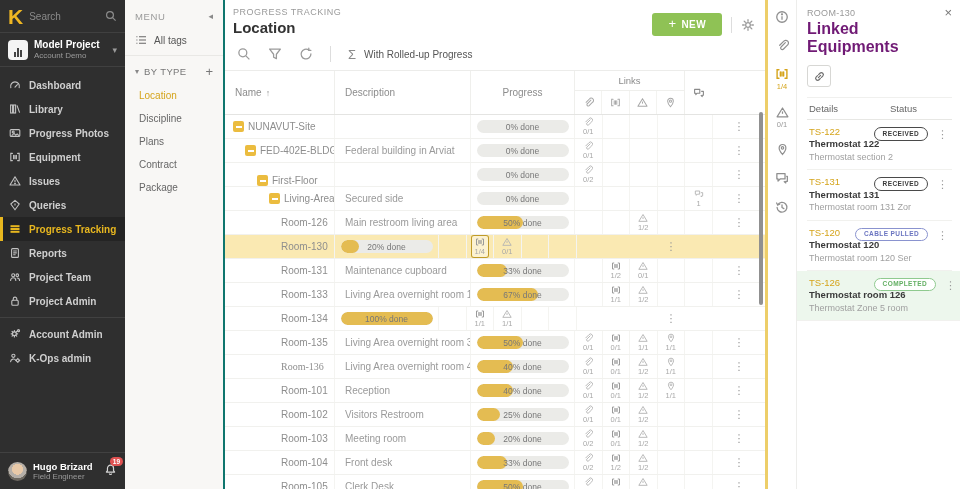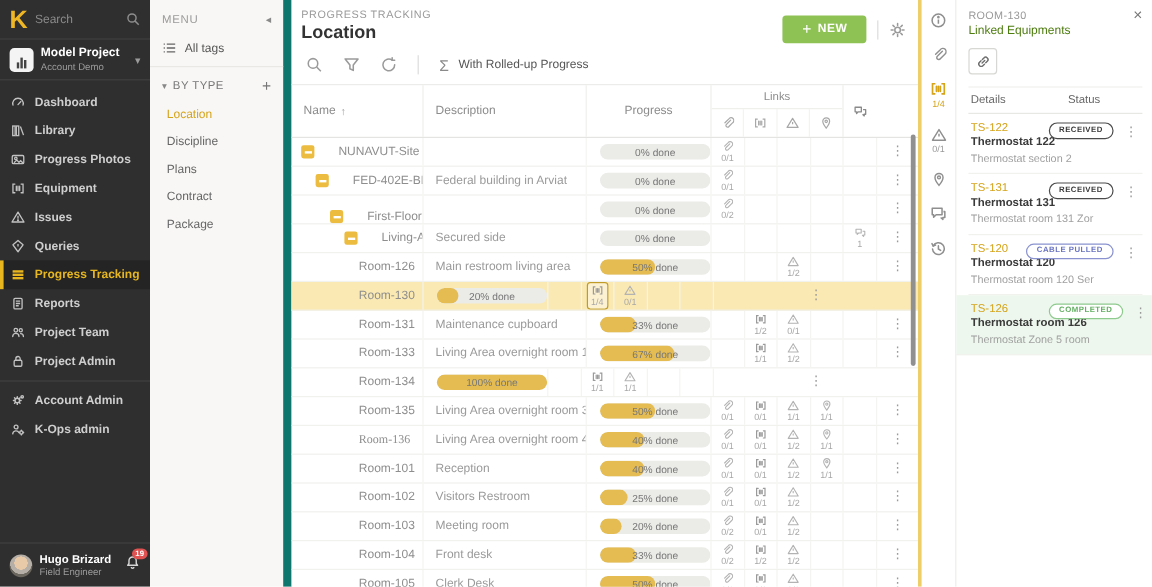--- a/index.html
+++ b/index.html
@@ -30,21 +30,21 @@
   .nav-item.active .nlab{color:#E8B71F}
   .nav-div{height:1px;background:#414141;margin:4px 0}
   .sb-user{margin-top:auto;border-top:1px solid #414141;height:37px;display:flex;align-items:center;gap:6px;padding:0 8px;position:relative}
   .avatar{width:19px;height:19px;border-radius:50%;flex:none;background:radial-gradient(circle at 50% 38%,#e8c9a8 0 36%,#b5afa8 37% 60%,#6c675f 61%)}
   .u-name{font-size:9.5px;font-weight:bold;color:#fff;line-height:1.2;white-space:nowrap}
   .u-role{font-size:8px;color:#9b9b9b;white-space:nowrap}
   .bell{margin-left:auto;position:relative;flex:none}
   .badge{position:absolute;top:-5px;right:-6px;background:#e05252;color:#fff;font-size:6.5px;font-weight:bold;border-radius:7px;padding:1px 3px;line-height:1.1}
 
   
-  .menu-panel{width:118px;background:#f8f7f5;border-right:7px solid #0f766e;flex:none;padding:8px 0}
+  .menu-panel{width:100px;background:#f8f7f5;border-right:2px solid #0f766e;flex:none;padding:8px 0}
   .mp-head{display:flex;align-items:center;padding:0 10px;height:16px}
   .mp-title{font-size:9.5px;color:#9a9a9a;letter-spacing:.6px}
   .mp-collapse{margin-left:auto;color:#8a8a8a;font-size:9px;cursor:pointer}
   .mp-alltags{display:flex;align-items:center;gap:7px;padding:10px 10px 9px;border-bottom:1px solid #e9e8e5;cursor:pointer}
   .mp-alltags span{font-size:10px;color:#555}
   .mp-group{display:flex;align-items:center;gap:5px;padding:9px 10px 6px}
   .mp-group .glab{font-size:9.5px;color:#777;letter-spacing:.4px}
   .mp-group .gchev{font-size:8px;color:#888}
   .mp-plus{margin-left:auto;font-size:13px;color:#777;cursor:pointer;line-height:1}
   .mp-item{padding:6px 10px 6px 14px;font-size:10px;color:#666;cursor:pointer}
@@ -80,44 +80,44 @@
   .lg-icons{flex:1;display:flex}
   .lg-icons .sub{width:27.5px;display:flex;align-items:center;justify-content:center;border-right:1px solid #f3f3f0}
   .lg-icons .sub:last-child{border-right:none}
   .c-tags{width:28px;flex:none;display:flex;align-items:center;justify-content:center}
   .c-kebab{flex:1;display:flex;align-items:center;justify-content:center}
   .sortarr{font-size:9px;color:#999}
 
   .trow{display:flex;height:24px;border-bottom:1px solid #f1f1ee;align-items:stretch;cursor:pointer}
   .trow.highlight{background:#FAE9B2}
   .cell{border-right:1px solid #f4f4f1;display:flex;align-items:center;overflow:hidden}
-  .cell.c-name{font-size:10px;color:#8e8e8e;gap:20px;white-space:nowrap}
+  .cell.c-name{font-size:10px;color:#8e8e8e;gap:4px;white-space:nowrap}
   .toggle{width:11px;height:11px;background:#EBBC3F;border-radius:2px;flex:none;position:relative}
   .toggle::after{content:"";position:absolute;left:2.5px;right:2.5px;top:5px;height:1.5px;background:#fff}
   .cell.c-desc{font-size:10px;color:#9a9a9a;padding-left:10px;white-space:nowrap}
-  .cell.c-prog{justify-content:flex-end}
+  .cell.c-prog{justify-content:center}
   .pbar{width:92px;height:13px;background:#EBEBE8;border-radius:7px;position:relative;overflow:hidden}
   .pfill{position:absolute;left:0;top:0;bottom:0;background:#E4BC52;border-radius:7px}
   .plabel{position:absolute;inset:0;display:flex;align-items:center;justify-content:center;font-size:8.5px;color:#777}
   .lcell{width:27.5px;flex:none;border-right:1px solid #f4f4f1;display:flex;align-items:center;justify-content:center}
   .lnk{display:flex;flex-direction:column;align-items:center;line-height:1;gap:1px;padding:1px 3px}
   .lnk .cnt{font-size:7.5px;color:#a8a8a8}
   .lcell.selected .lnk{box-shadow:0 0 0 1px #C09B28;border-radius:2px;background:rgba(255,255,255,.4)}
   .kebab{color:#9a9a9a;font-size:11px;letter-spacing:0;line-height:1;cursor:pointer}
   .scrollthumb{position:absolute;right:2px;top:112px;width:4px;height:193px;background:#909090;border-radius:2px}
 
   
   .right{width:195px;flex:none;display:flex;border-left:3px solid #EDCE69;background:#fff}
   .rail{width:29px;flex:none;border-right:1px solid #ededeb;display:flex;flex-direction:column;align-items:center;padding-top:10px;gap:15px}
   .rail-item{display:flex;flex-direction:column;align-items:center;gap:2px;cursor:pointer}
   .rail-item .rcnt{font-size:7.5px;color:#999;line-height:1}
   .rail-item.active .rcnt{color:#D5A41B}
   .rcontent{flex:1;padding:8px 8px 0 10px;position:relative;min-width:0}
   .rp-sub{font-size:9px;color:#999;letter-spacing:.3px}
-  .rp-title{font-size:10px;font-weight:normal;color:#4d7c0f;margin-top:2px}
+  .rp-title{font-size:16px;font-weight:bold;color:#701a75;margin-top:2px}
   .rp-close{position:absolute;top:6px;right:8px;font-size:13px;color:#777;cursor:pointer;line-height:1}
   .linkbtn{width:24px;height:22px;border:1px solid #d7d7d4;border-radius:3px;display:flex;align-items:center;justify-content:center;margin-top:9px;cursor:pointer;background:#fff}
   .eq-head{display:flex;margin-top:10px;border-top:1px solid #f0f0ee;border-bottom:1px solid #e7e7e4;height:23px;align-items:center}
   .eq-head .h1{flex:1;font-size:9.5px;color:#666;padding-left:2px}
   .eq-head .h2{width:62px;font-size:9.5px;color:#666}
   .eq-row{position:relative;padding:6px 2px 6px 2px;border-bottom:1px solid #f1f1ee;cursor:pointer}
   .eq-row.highlight{background:#EDF7ED;margin:0 -8px 0 -10px;padding-left:12px;padding-right:10px}
   .eq-code{font-size:9.5px;color:#D5A41B;line-height:1.3}
   .eq-name{font-size:9.5px;font-weight:bold;color:#3a3a3a;line-height:1.35;white-space:nowrap;overflow:hidden}
   .eq-desc{font-size:9px;color:#a0a0a0;line-height:1.35;white-space:nowrap;overflow:hidden}

